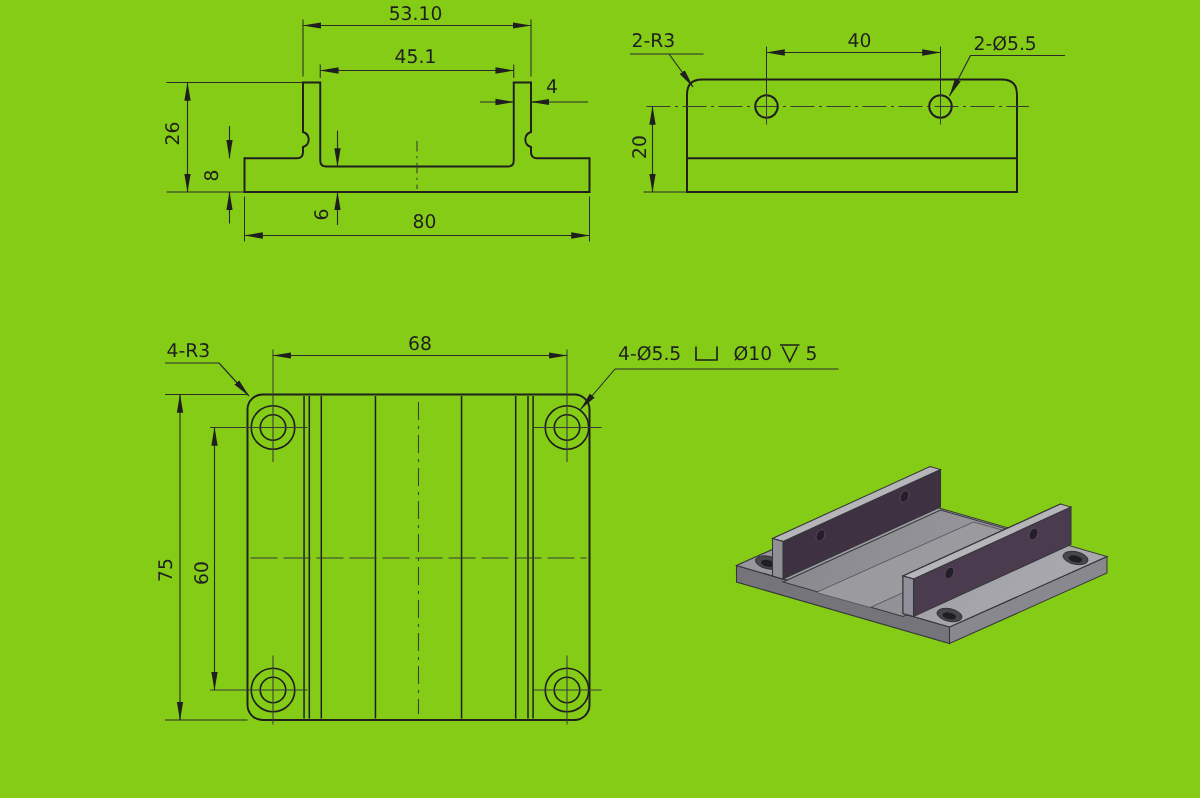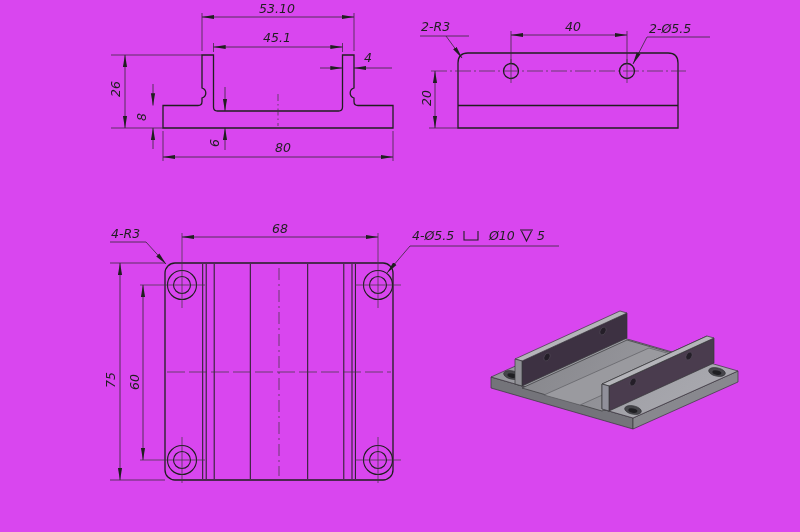--- a/index.html
+++ b/index.html
@@ -1,17 +1,17 @@
 <!DOCTYPE html>
 <html><head>
 <meta charset="utf-8">
 <style>
   html,body{margin:0;padding:0;background:#ffffff;}
-  .page{position:relative;width:800px;height:532px;background:#d946ef;overflow:hidden;
-        font-family:"DejaVu Sans",sans-serif;font-style:italic;}
+  .page{position:relative;width:800px;height:532px;background:#84cc16;overflow:hidden;
+        font-family:"DejaVu Sans",sans-serif;}
   svg text{font-family:"DejaVu Sans",sans-serif;fill:#1f1f1f;}
   .dimtxt{font-size:12.5px;}
   .outline{fill:none;stroke:#1f1f1f;stroke-width:1.3;}
   .thin{fill:none;stroke:#2a2a2a;stroke-width:0.75;}
   .ext{fill:none;stroke:#2a2a2a;stroke-width:0.7;}
   .cline{fill:none;stroke:#3a3a3a;stroke-width:0.7;}
   .m3d{stroke:#36363a;stroke-width:0.7;}
 </style>
 </head>
 <body>

